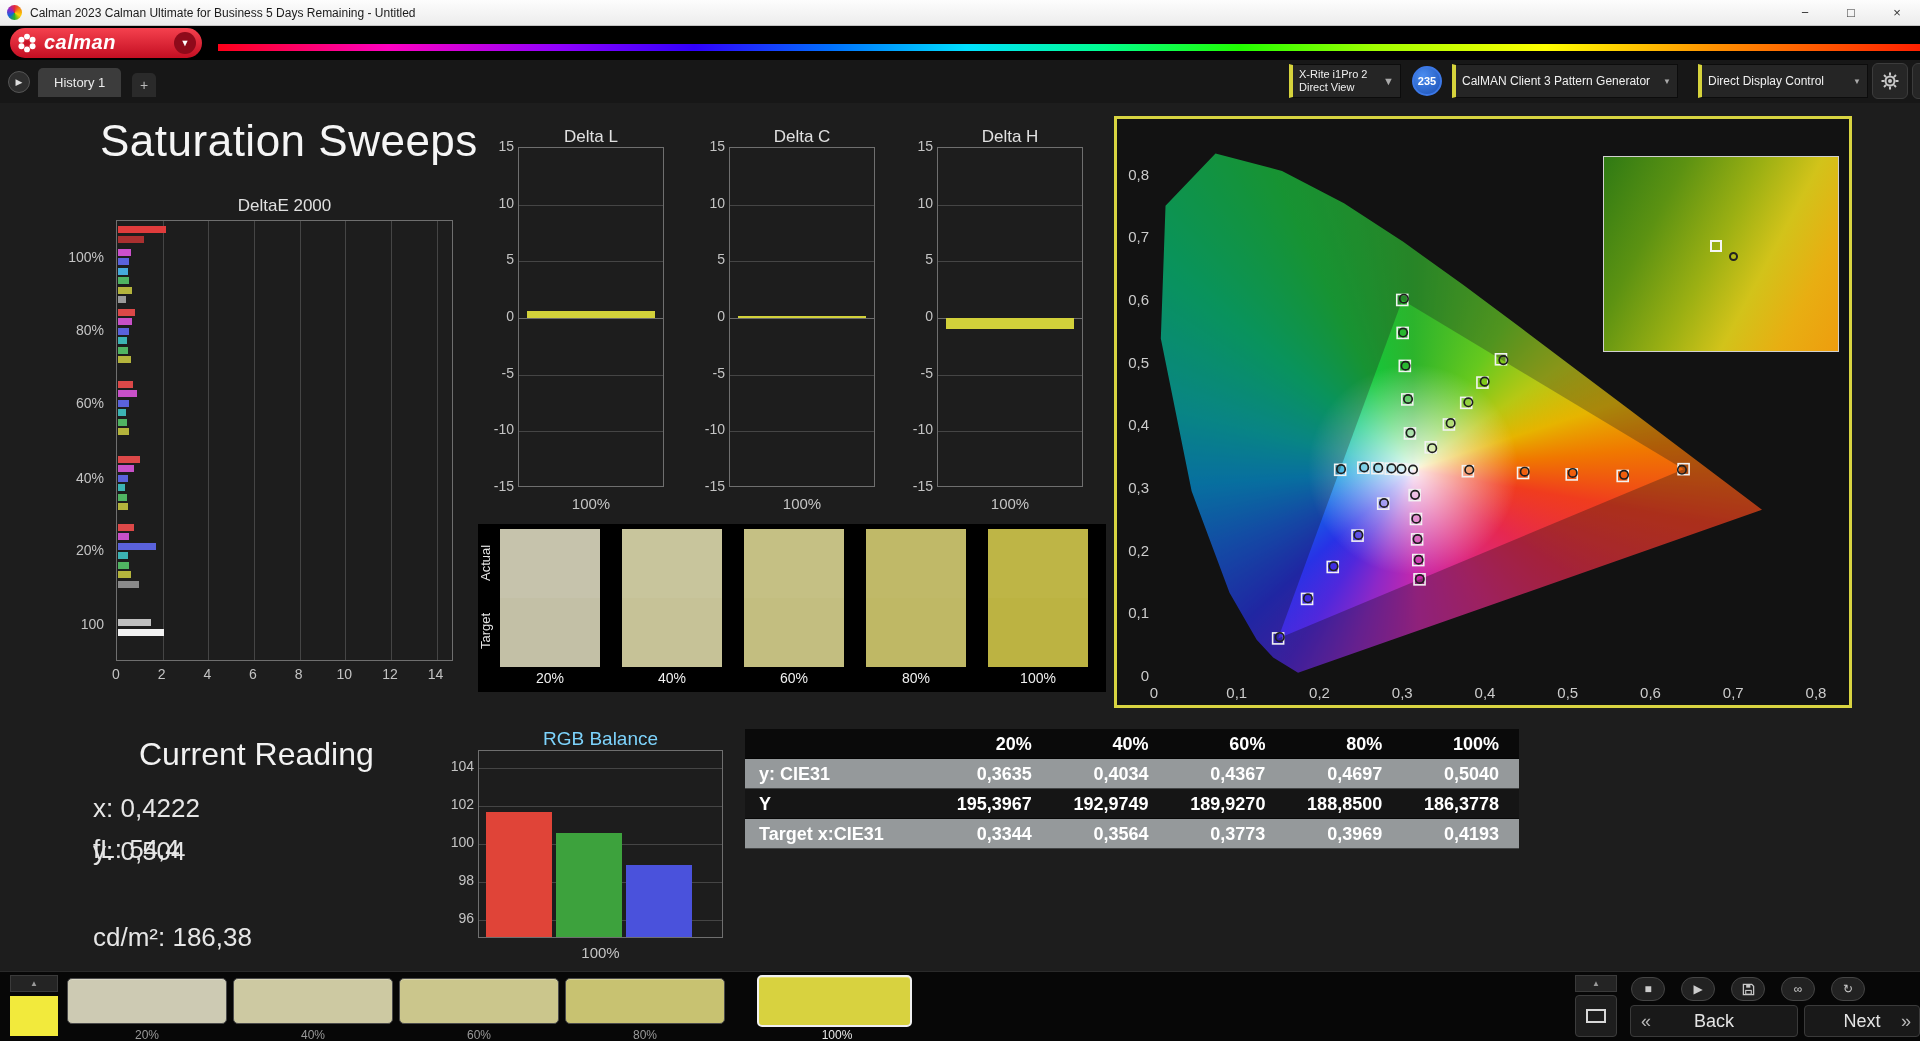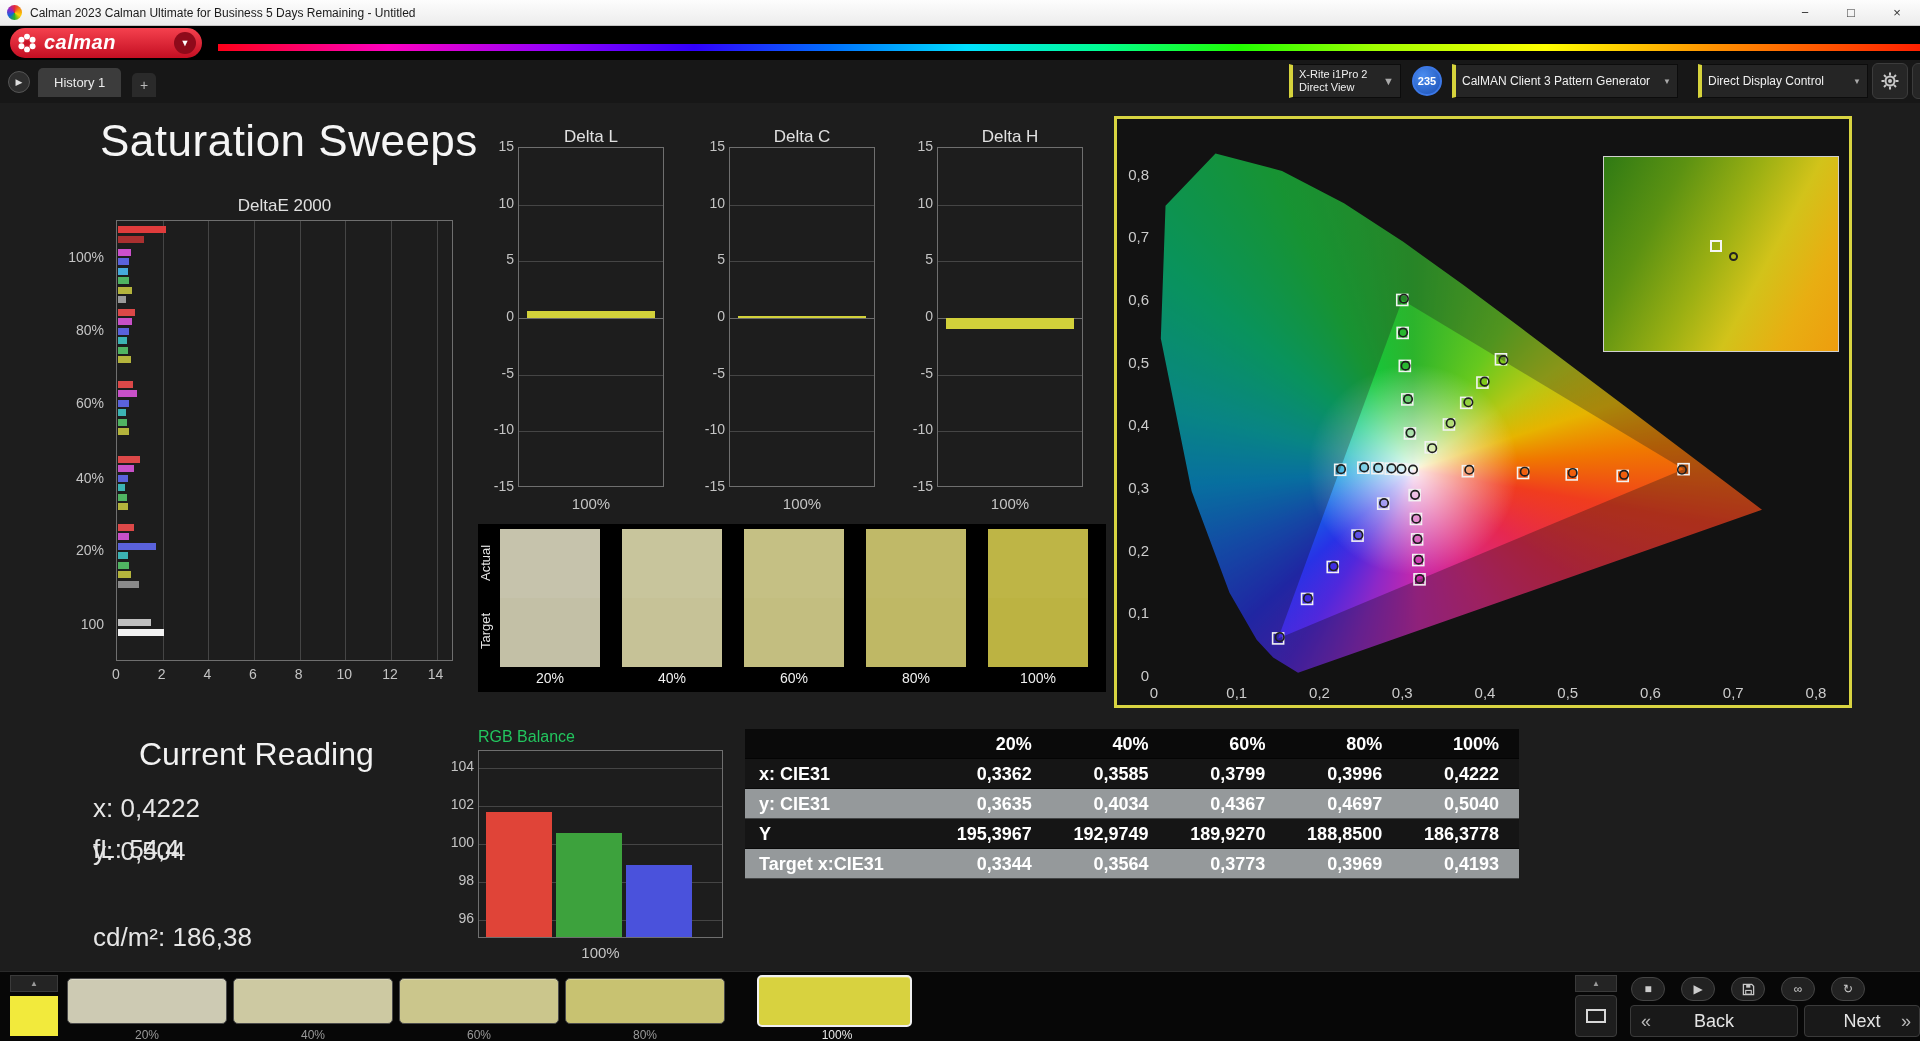--- a/index.html
+++ b/index.html
@@ -114,21 +114,21 @@
   .cie-xlab { position:absolute; top:565px; width:40px; text-align:center; font-size:15px; color:#ccc; }
   .cie-ylab { position:absolute; left:2px; width:30px; text-align:right; font-size:15px; color:#ccc; }
 
   
   #cur-title { position:absolute; left:91px; top:736px; font-size:32px; font-weight:300; color:#f2f2f2;margin-left:48px; }
   .cur-line { position:absolute; left:93px; font-size:26px; font-weight:300; color:#e6e6e6; }
   #cur0 { top:793px; } #cur1 { top:836px; } #cur2 { top:834px; } #cur3 { top:922px; }
 
   
   #rgb-box { position:absolute; left:436px; top:728px; width:300px; height:245px; }
-  .rgb-title { position:absolute; left:42px; top:0; width:245px; text-align:left; font-size:16px; color:#22c55e; }
+  .rgb-title { position:absolute; left:42px; top:0; width:245px; text-align:center; font-size:19px; color:#7dd3fc; }
   #rgb-frame { position:absolute; left:42px; top:22px; width:245px; height:188px; border:1px solid #6f6f6f; }
   .rgb-ylab { position:absolute; left:0; width:38px; text-align:right; font-size:14px; color:#c4c4c4; }
   .rgb-bar { position:absolute; width:66px; }
   .rgb-xlab { position:absolute; left:42px; top:216px; width:245px; text-align:center; font-size:15px; color:#c4c4c4; }
 
   
   #meas-table { position:absolute; left:745px; top:729px; width:774px; }
   .trow { display:flex; height:30px; border-bottom:1px solid rgba(0,0,0,.55); }
   .thead { background:#0a0a0a; }
   .rdark { background:#151515; }
@@ -491,28 +491,20 @@
 
 <div id="meas-table">
     <div class="trow thead">
       <div class="tcell labelcell"></div>
       <div class="tcell valcell">20%</div>
       <div class="tcell valcell">40%</div>
       <div class="tcell valcell">60%</div>
       <div class="tcell valcell">80%</div>
       <div class="tcell valcell">100%</div>
     </div>
-    <div class="trow rdark">
-      <div class="tcell labelcell">x: CIE31</div>
-      <div class="tcell valcell">0,3362</div>
-      <div class="tcell valcell">0,3585</div>
-      <div class="tcell valcell">0,3799</div>
-      <div class="tcell valcell">0,3996</div>
-      <div class="tcell valcell">0,4222</div>
-    </div>
     <div class="trow rgray">
       <div class="tcell labelcell">y: CIE31</div>
       <div class="tcell valcell">0,3635</div>
       <div class="tcell valcell">0,4034</div>
       <div class="tcell valcell">0,4367</div>
       <div class="tcell valcell">0,4697</div>
       <div class="tcell valcell">0,5040</div>
     </div>
     <div class="trow rdark">
       <div class="tcell labelcell">Y</div>

